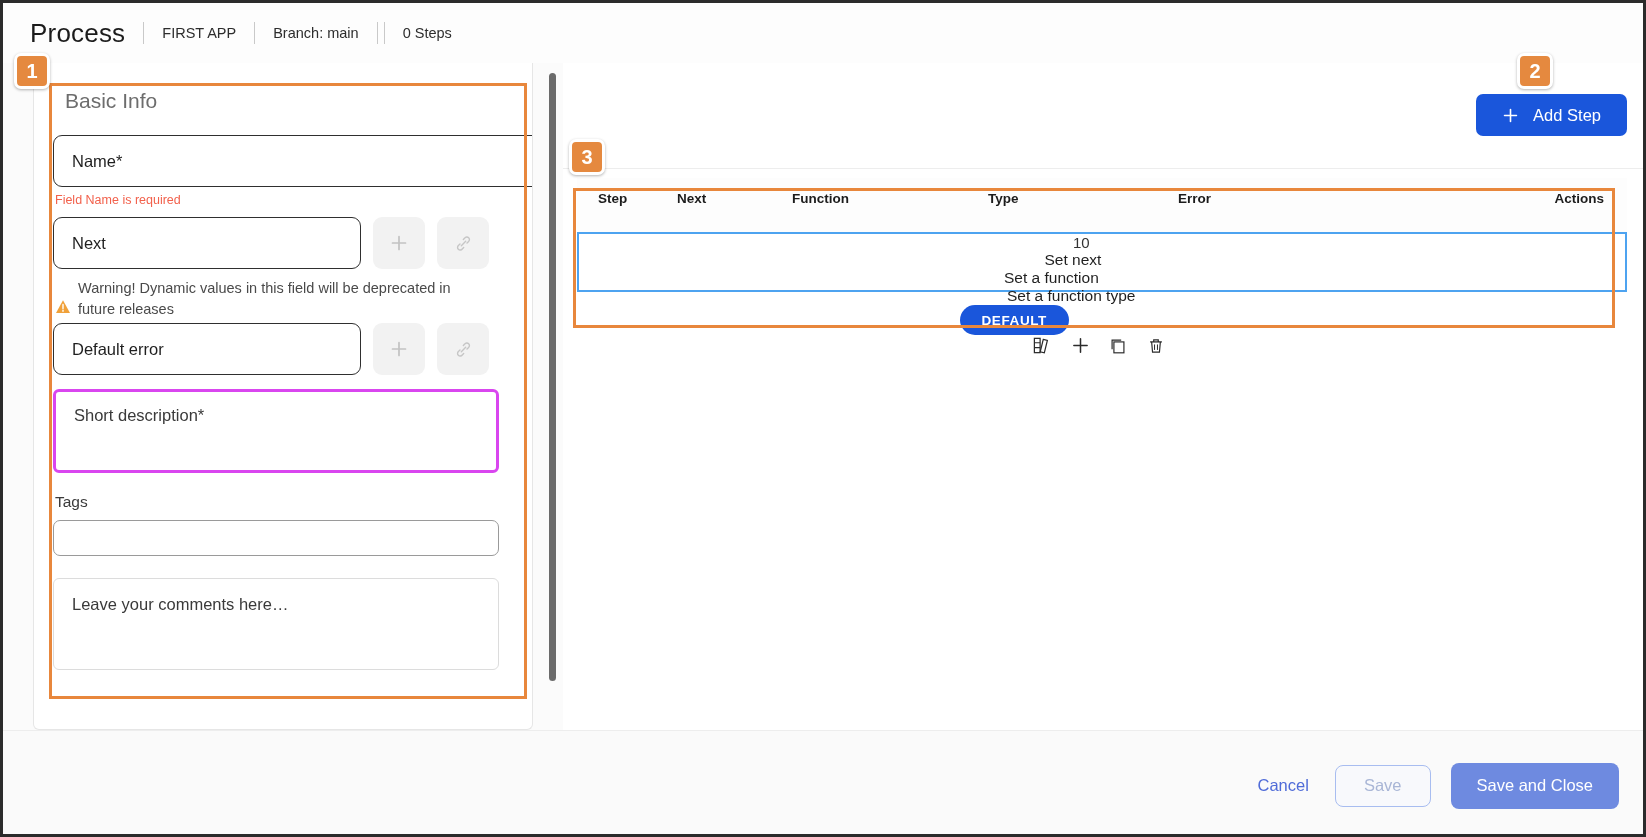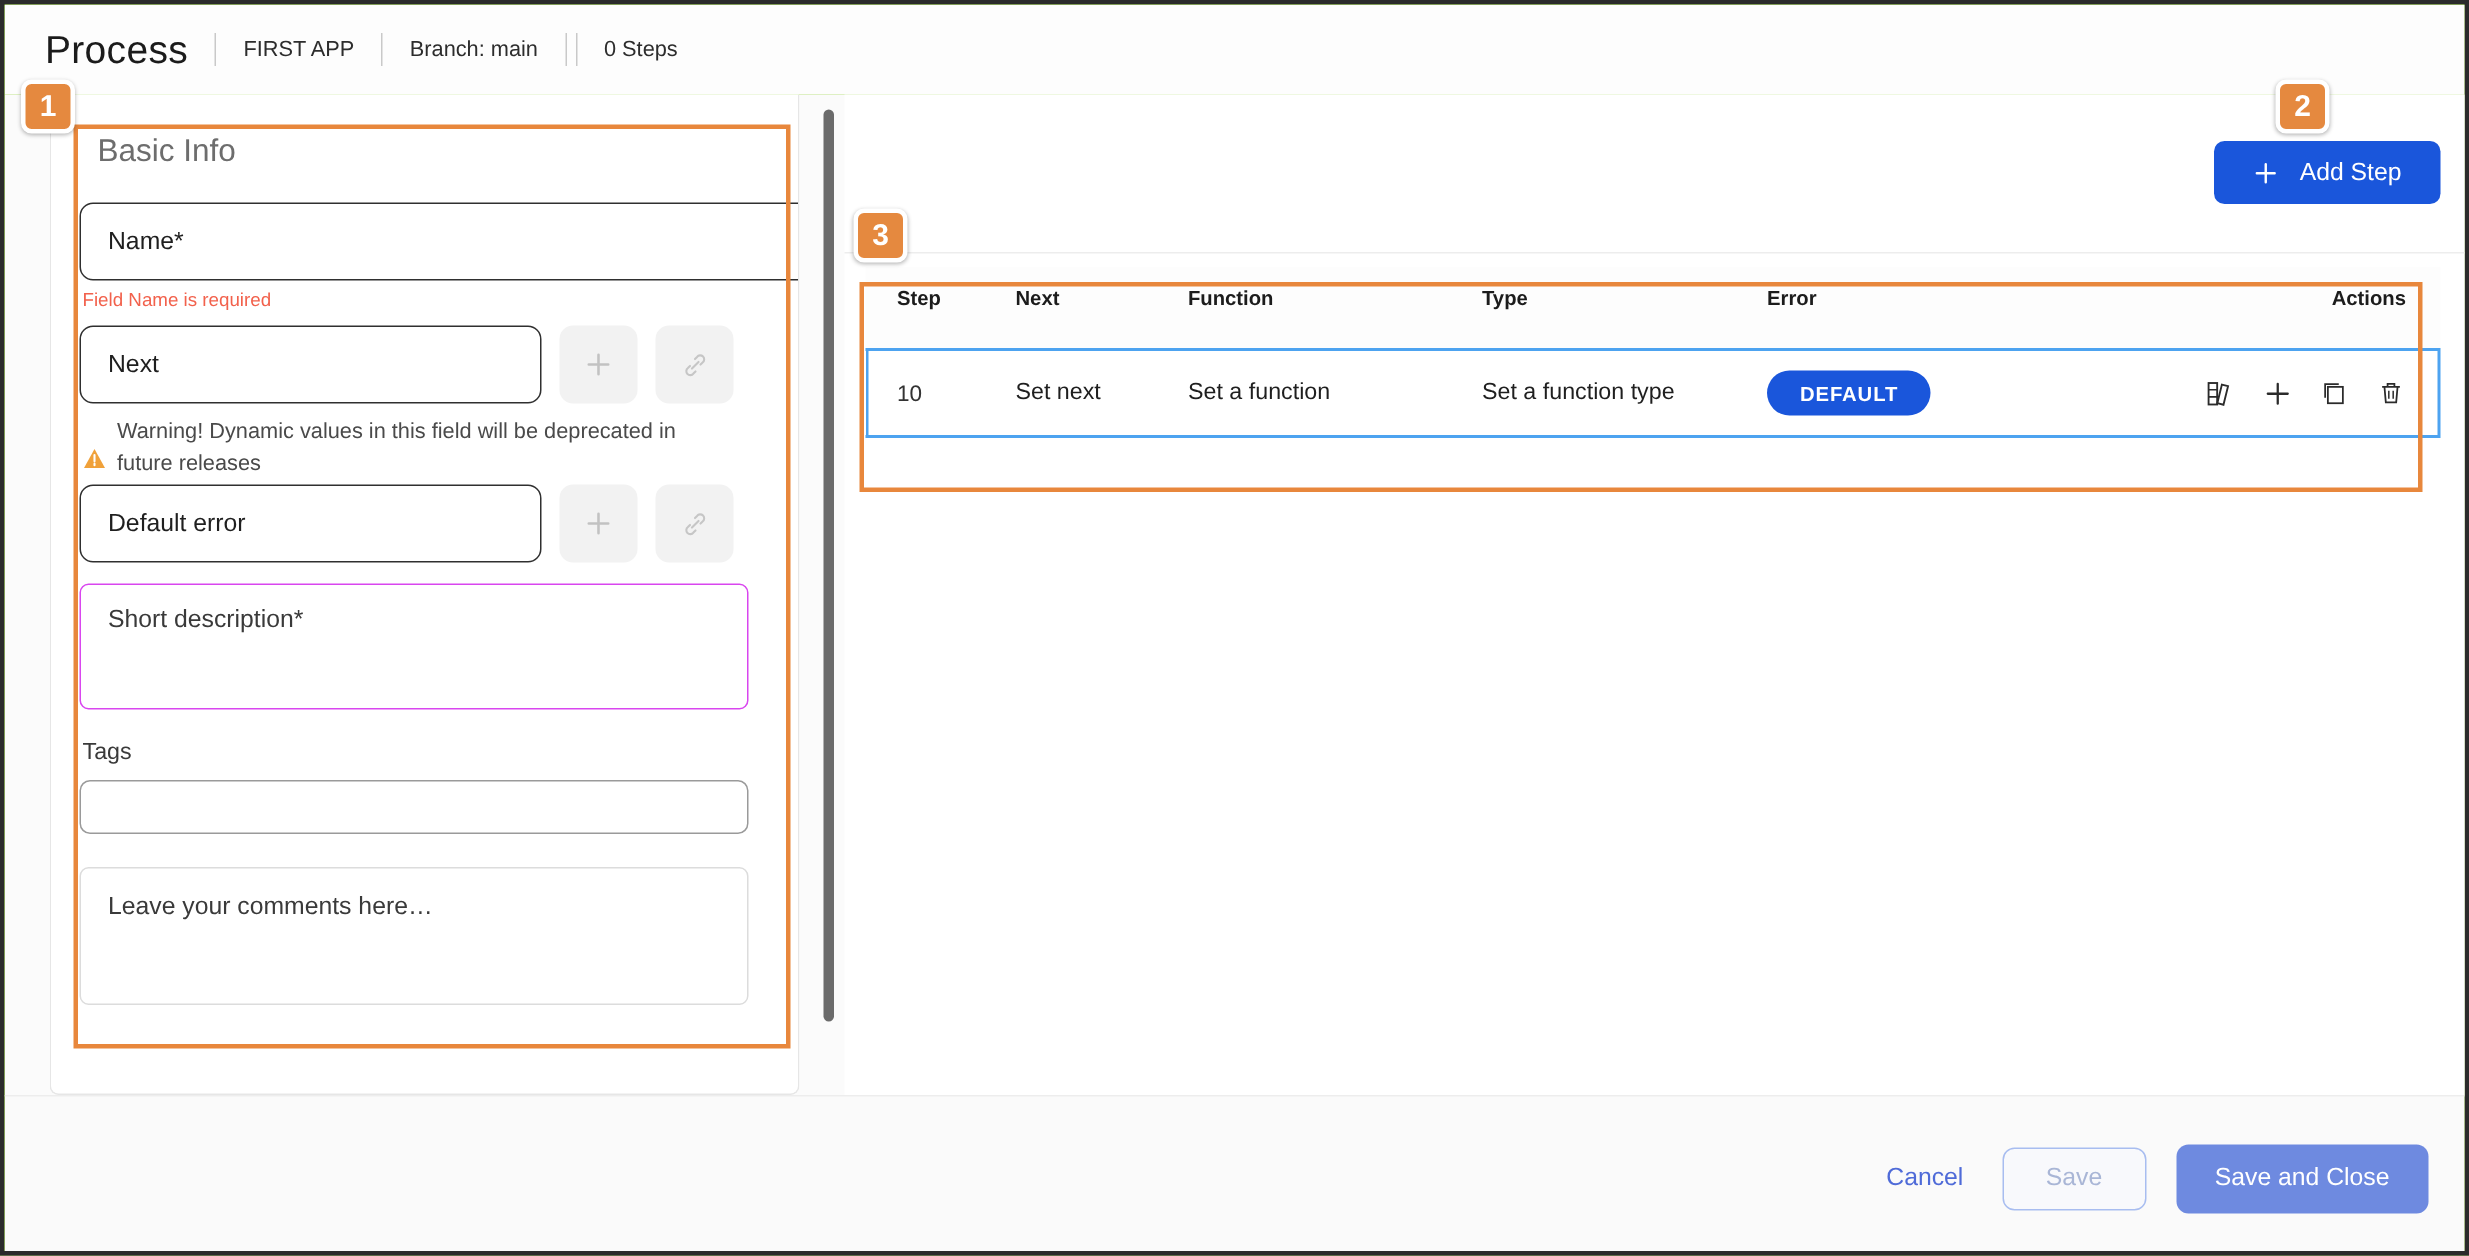--- a/index.html
+++ b/index.html
@@ -4,21 +4,21 @@
 <style>
   * { box-sizing: border-box; }
   html, body {
     margin: 0; padding: 0;
     background: #3a3a3a;
     font-family: "Liberation Sans", sans-serif;
   }
   #shot {
     position: relative;
     width: 1646px; height: 837px;
-    background: #84cc16;
+    background: #0f766e;
     overflow: hidden;
     border: 3px solid #2b2b2b;
   }
   
   .hdr {
     position: absolute; left: 0; top: 0; width: 1646px; height: 60px;
     background: #fdfdfd;
     display: flex; align-items: center;
     padding-left: 27px;
   }
@@ -75,21 +75,21 @@
   .warn-row {
     display: flex; gap: 7px;
     margin: 9px 0 4px 2px;
     width: 430px;
     align-items: flex-end;
   }
   .warn-text { font-size: 14.5px; color: #4a4a4a; line-height: 1.42; }
   .warn-ico { flex: 0 0 auto; margin-top: 1px; }
   .ta {
     width: 446px; height: 84px;
-    border: 1px solid #d946ef; border-radius: 6px;
+    border: 3px solid #d946ef; border-radius: 6px;
     background: #fff;
     padding: 14px 0 0 18px;
     font-size: 16.5px; color: #3a3a3a;
   }
   .lbl-tags {
     font-size: 15.5px; color: #3a3a3a;
     margin: 20px 0 9px 2px;
   }
   .tags-input {
     width: 446px; height: 36px;
@@ -144,20 +144,21 @@
   .tbl-head span {
     font-size: 13.5px; font-weight: bold; color: #1c1c1c;
   }
   .tbl-row {
     display: flex; align-items: center;
     height: 60px;
     background: #ffffff;
     border-top: 2px solid #4da3f0;
     border-bottom: 2px solid #4da3f0;
     box-shadow: inset 2px 0 0 #4da3f0, inset -2px 0 0 #4da3f0;
+    flex-direction: column;
   }
   .c-step   { width: 100px; padding-left: 21px; }
   .c-next   { width: 115px; }
   .c-func   { width: 196px; }
   .c-type   { width: 190px; }
   .c-error  { width: 285px; }
   .c-act    { width: 155px; display: flex; justify-content: flex-end; }
   .tbl-row .c-step { font-size: 15px; color: #333; }
   .tbl-row .c-next, .tbl-row .c-func, .tbl-row .c-type {
     font-size: 15.5px; color: #1f1f1f;

